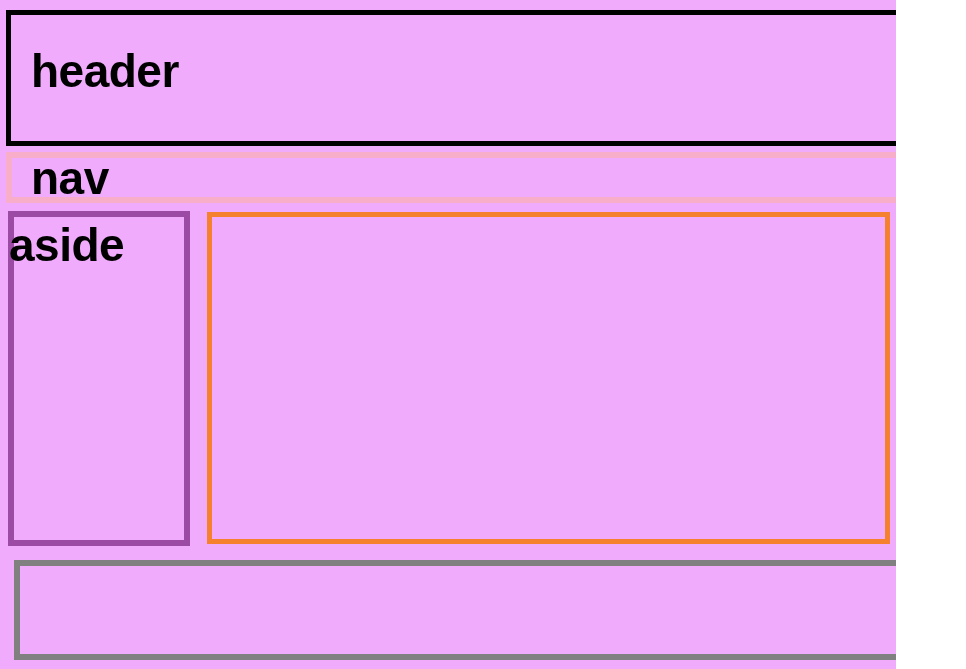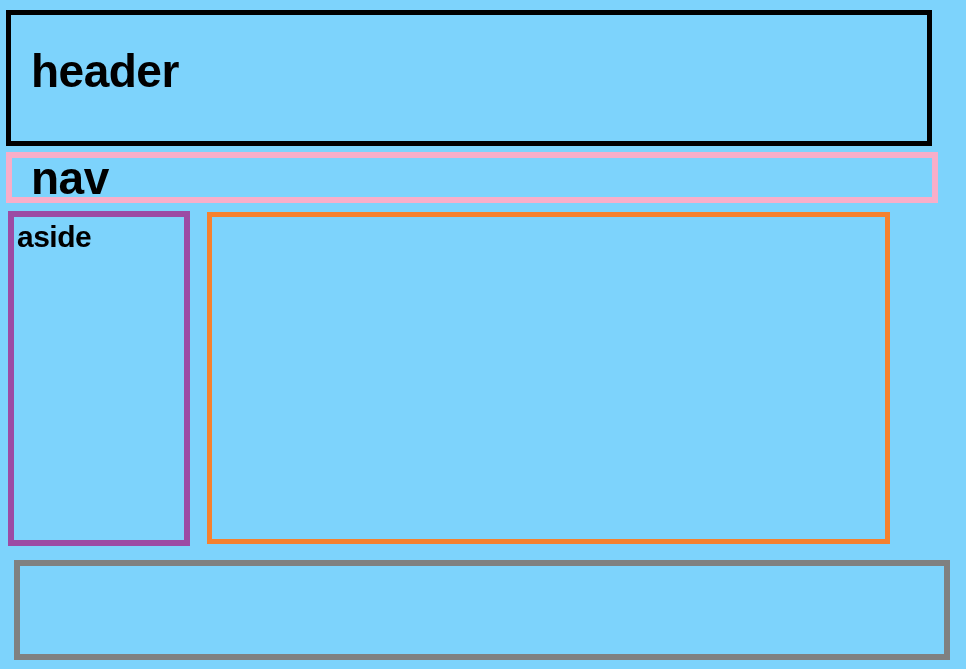--- a/index.html
+++ b/index.html
@@ -6,23 +6,23 @@
   html, body {
     margin: 0;
     padding: 0;
     background: #ffffff;
   }
   body {
     font-family: "Liberation Sans", "DejaVu Sans", sans-serif;
   }
   #layout-diagram {
     position: relative;
-    width: 966px;
+    width: 896px;
     height: 669px;
-    background: #7dd3fc;
+    background: #f0abfc;
     overflow: hidden;
   }
   .region {
     position: absolute;
     box-sizing: border-box;
     background: transparent;
   }
   .region-label {
     position: absolute;
     font-weight: bold;
@@ -62,23 +62,23 @@
 
   
   #region-aside {
     left: 8px;
     top: 211px;
     width: 182px;
     height: 335px;
     border: 6px solid #9c4ba4;
   }
   #label-aside {
-    left: 17px;
+    left: 9px;
     top: 222px;
-    font-size: 30px;
+    font-size: 46px;
   }
 
   
   #region-content {
     left: 207px;
     top: 212px;
     width: 683px;
     height: 332px;
     border: 5px solid #f5812f;
   }

